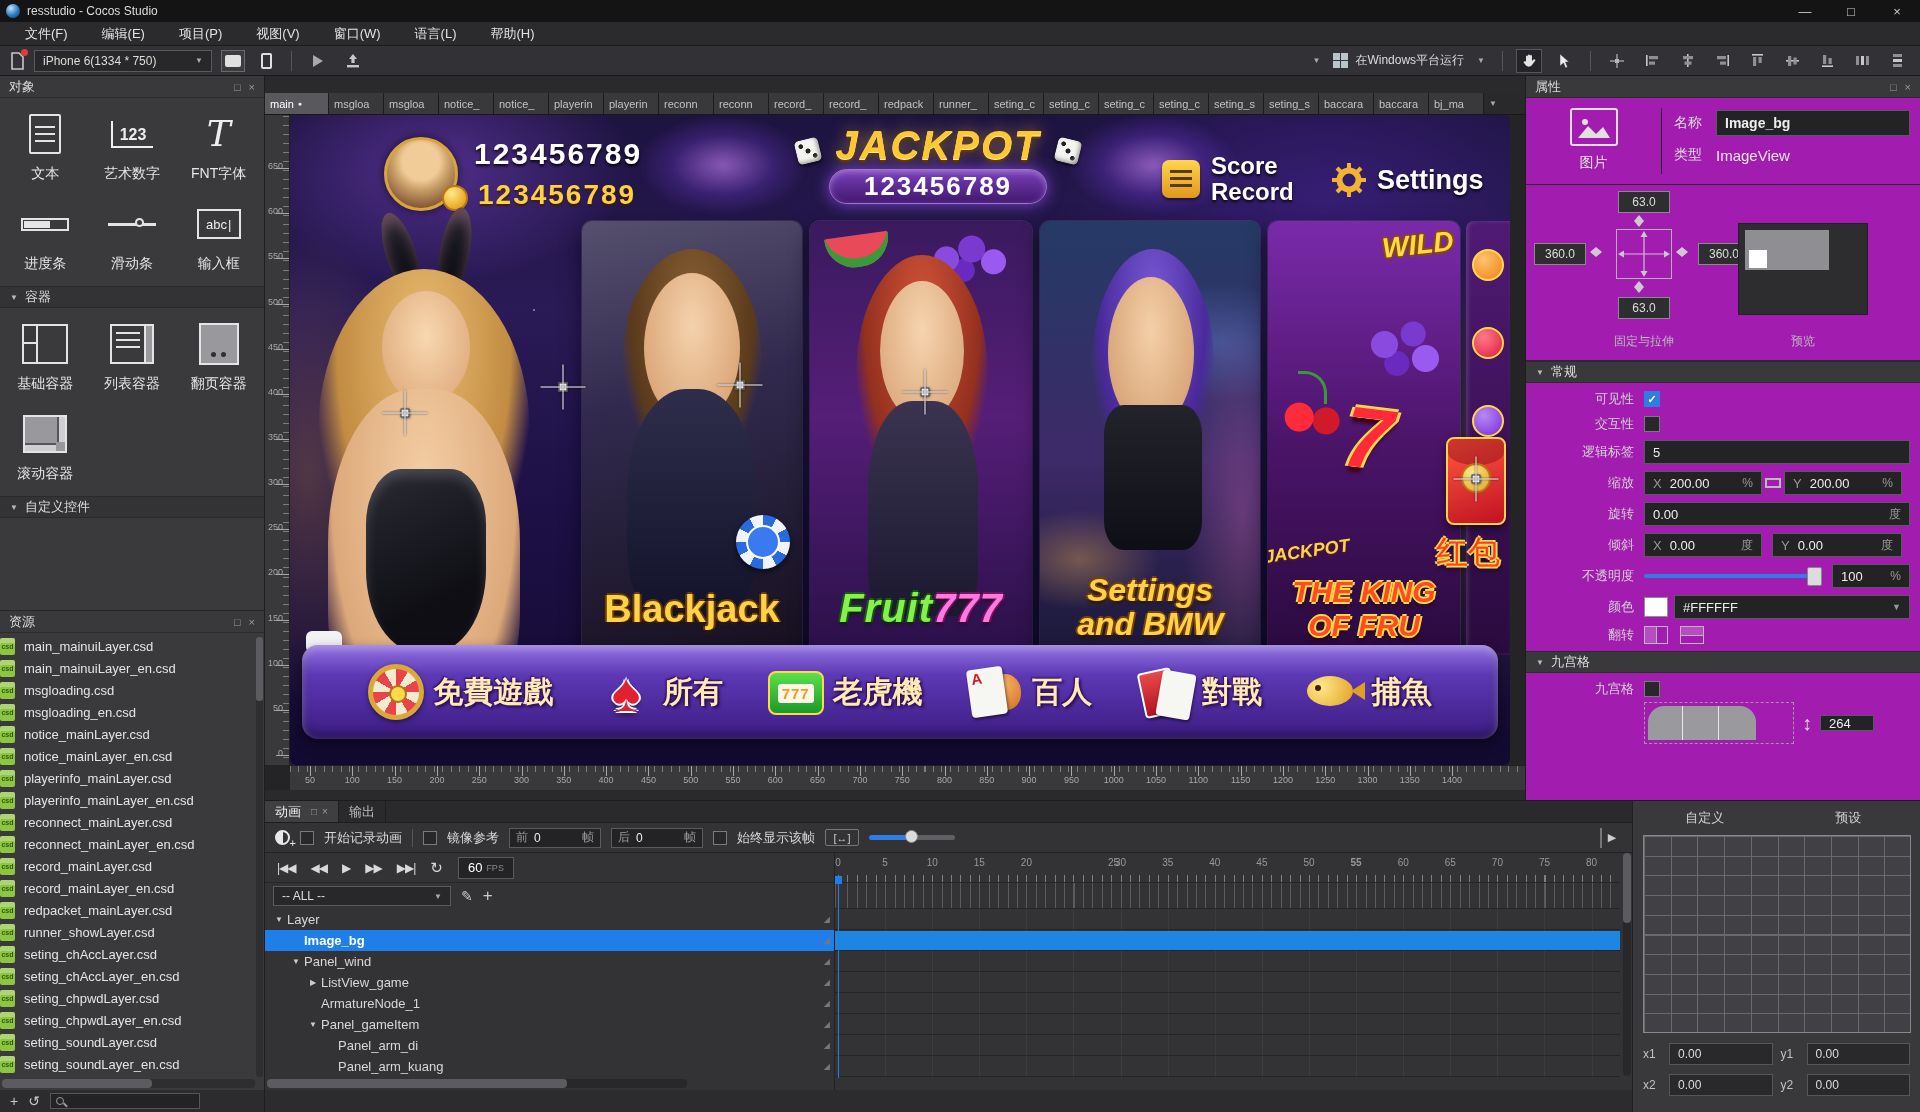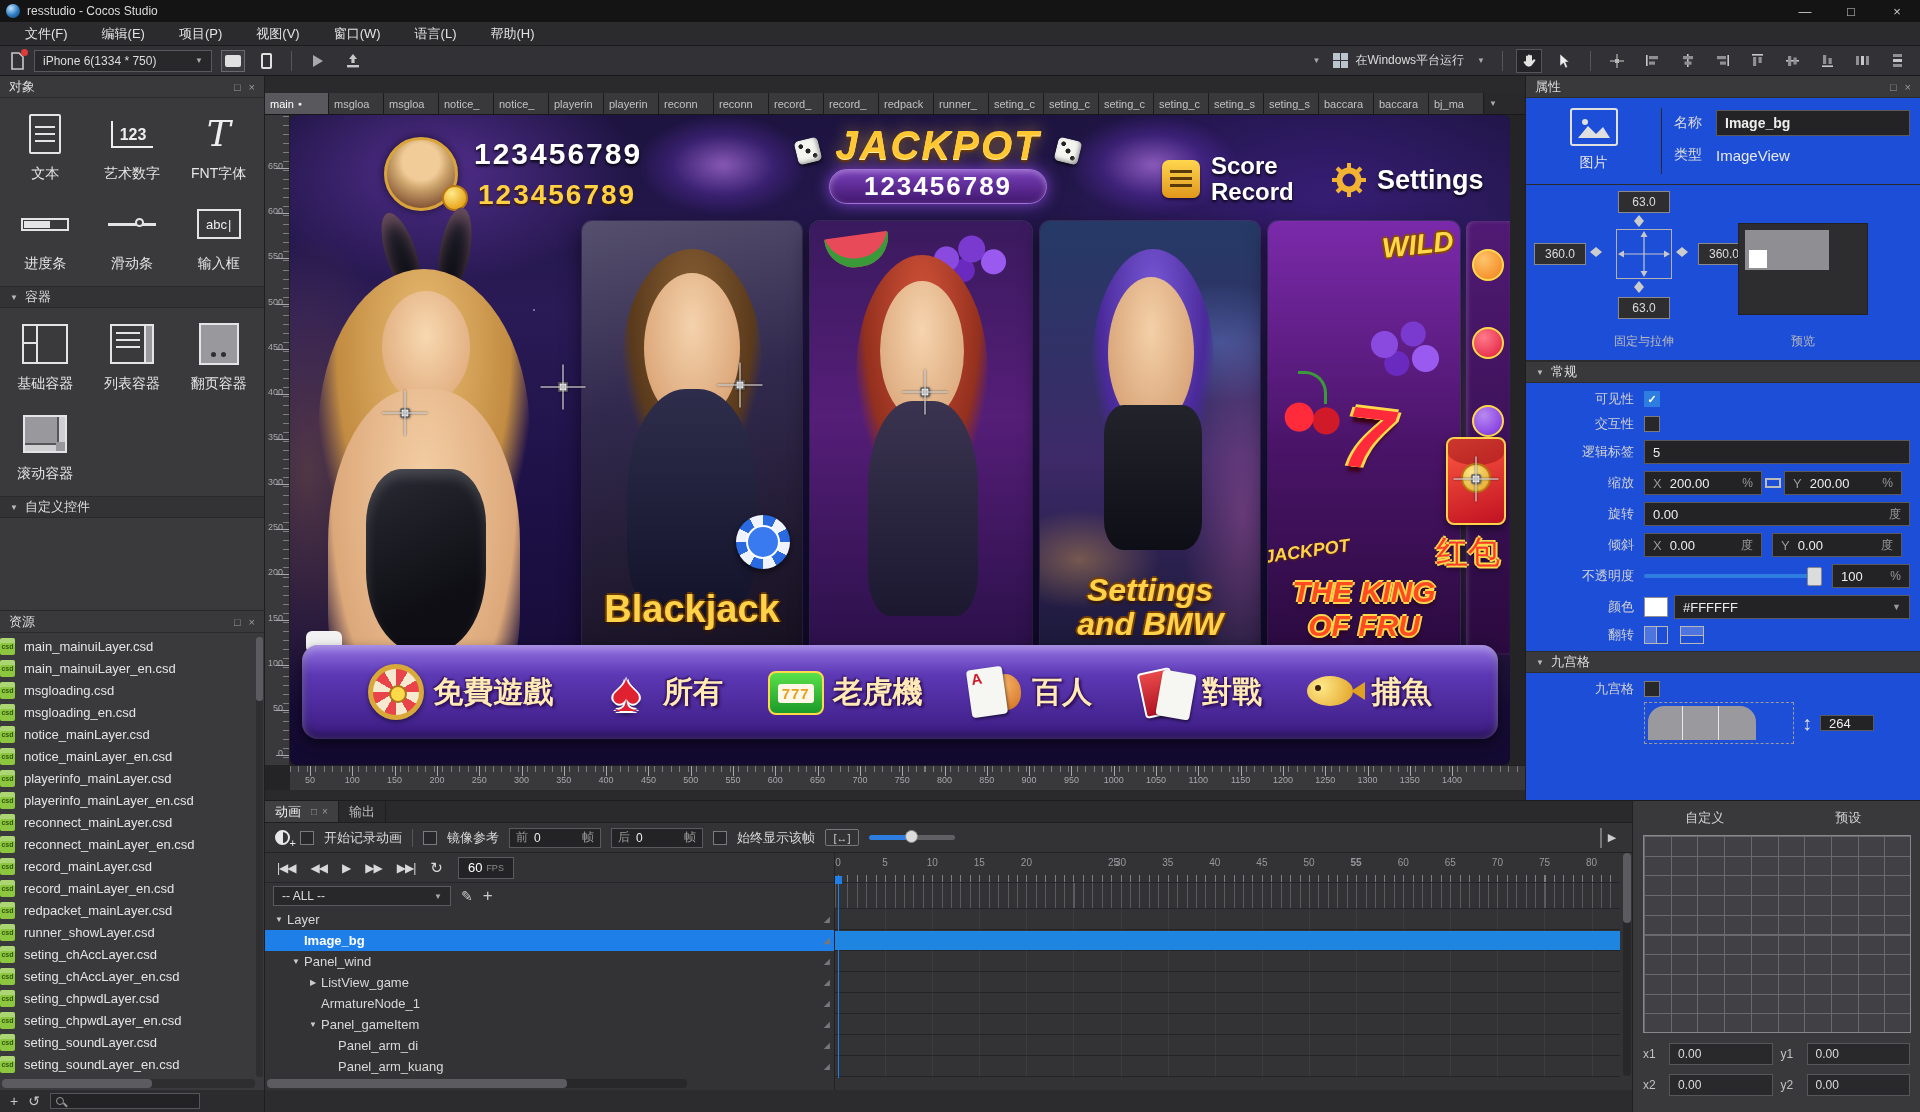--- a/index.html
+++ b/index.html
@@ -184,21 +184,21 @@
 .ic-cardr{left:4px;top:6px;width:34px;height:46px;background:linear-gradient(#e84a4a,#b01222);border:2px solid #fff;border-radius:4px;transform:rotate(-12deg);box-shadow:1px 2px 3px rgba(0,0,0,.5)}
 .ic-cardw{left:22px;top:8px;width:34px;height:46px;background:#f6f6f2;border-radius:4px;transform:rotate(10deg);box-shadow:1px 2px 3px rgba(0,0,0,.5)}
 .ic-fish{left:0;top:12px;width:46px;height:30px;border-radius:50%;background:radial-gradient(circle at 30% 35%,#ffe88a,#e0a020)}
 .ic-fish i{position:absolute;right:-12px;top:6px;width:0;height:0;border-left:14px solid #e0a020;border-top:9px solid transparent;border-bottom:9px solid transparent;transform:rotate(180deg)}
 .ic-fish u{position:absolute;left:8px;top:9px;width:6px;height:6px;border-radius:50%;background:#3a2208}
 
 .handle{position:absolute;width:9px;height:9px;background:#fff;border:1px solid #222;box-shadow:0 0 3px #000;z-index:30;transform:translate(-50%,-50%)}
 .handle::before{content:"";position:absolute;left:-19px;top:3px;width:45px;height:1px;background:#fff;box-shadow:0 0 2px #000}
 .handle::after{content:"";position:absolute;top:-19px;left:3px;height:45px;width:1px;background:#fff;box-shadow:0 0 2px #000}
 
-#props-panel{position:absolute;left:1525px;top:76px;width:395px;height:724px;background:#1d4ed8;border-left:1px solid #1e1e1e;overflow:hidden;z-index:5}
+#props-panel{position:absolute;left:1525px;top:76px;width:395px;height:724px;background:#a21caf;border-left:1px solid #1e1e1e;overflow:hidden;z-index:5}
 .pid{display:flex;border-bottom:1px solid #2a2a2a;padding:10px 0}
 .pid-left{width:136px;display:flex;flex-direction:column;align-items:center;gap:8px;border-right:1px solid #2a2a2a}
 .img-icon{width:48px;height:38px;border:2px solid #e0e0e0;border-radius:3px;display:flex;align-items:center;justify-content:center}
 .pid-right{flex:1;padding:2px 10px 0 12px}
 .pid-row{display:flex;align-items:center;margin-bottom:10px}
 .pid-row .plab{width:42px;font-size:14px;color:#ddd}
 .name-input{flex:1;height:26px;background:#232325;border:1px solid #5a5a5e;display:flex;align-items:center;padding:0 8px;font-size:14px;color:#eee;font-weight:bold}
 .type-val{font-size:15px;color:#e8e8e8}
 .anchor-body{position:relative;height:176px;border-bottom:1px solid #2a2a2a}
 .anchor-body>*{position:absolute}
@@ -870,20 +870,21 @@
         <div class="bj-dress"></div>
       <div class="chip"></div>
       <div class="gtitle t-blackjack">Blackjack</div>
     </div>
     <div class="gcard c-fruit">
       <div class="fr-melon"></div>
         <div class="fr-grapes"></div>
       <div class="fr-hair"></div>
         <div class="fr-skin"></div>
         <div class="fr-dress"></div>
+      <div class="gtitle t-fruit"><span class="tf-a">Fruit</span><span class="tf-b">777</span></div>
     </div>
     <div class="gcard c-merc">
       <div class="mc-city"></div>
         <div class="mc-hair"></div>
         <div class="mc-skin"></div>
         <div class="mc-dress"></div>
       <div class="gtitle t-merc">
           <div>Settings</div>
           <div>and BMW</div>
         </div>

